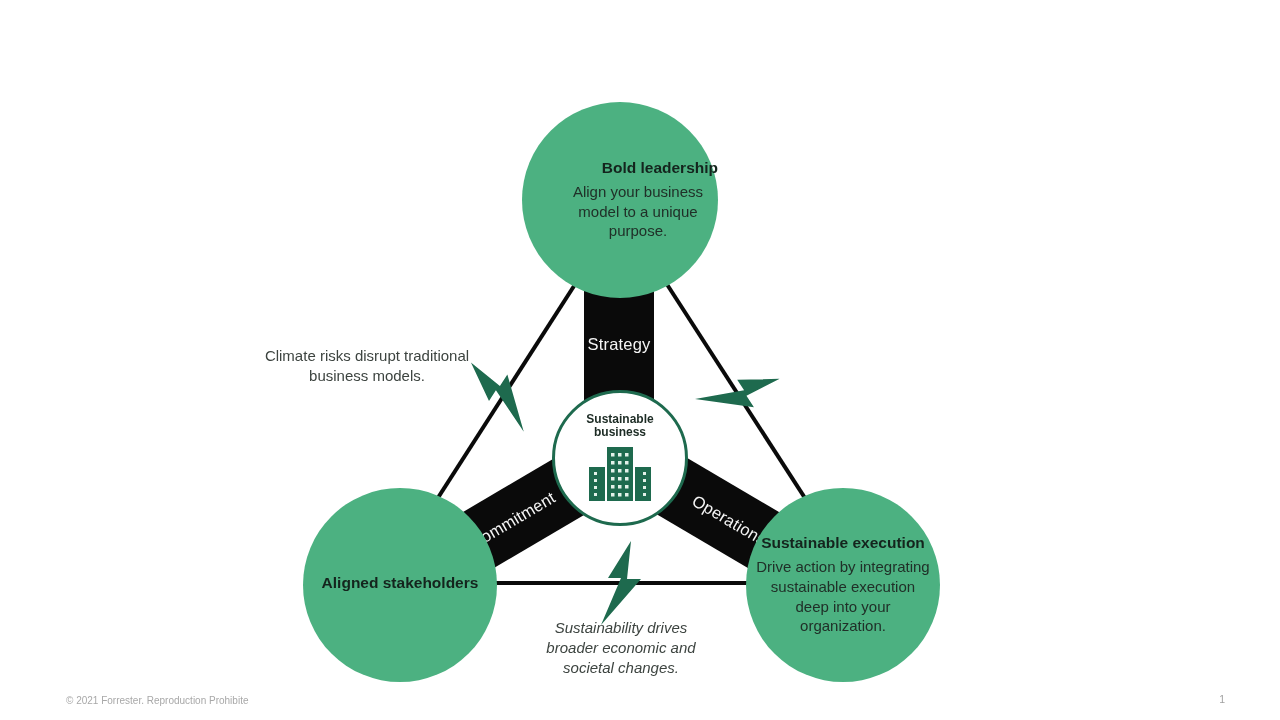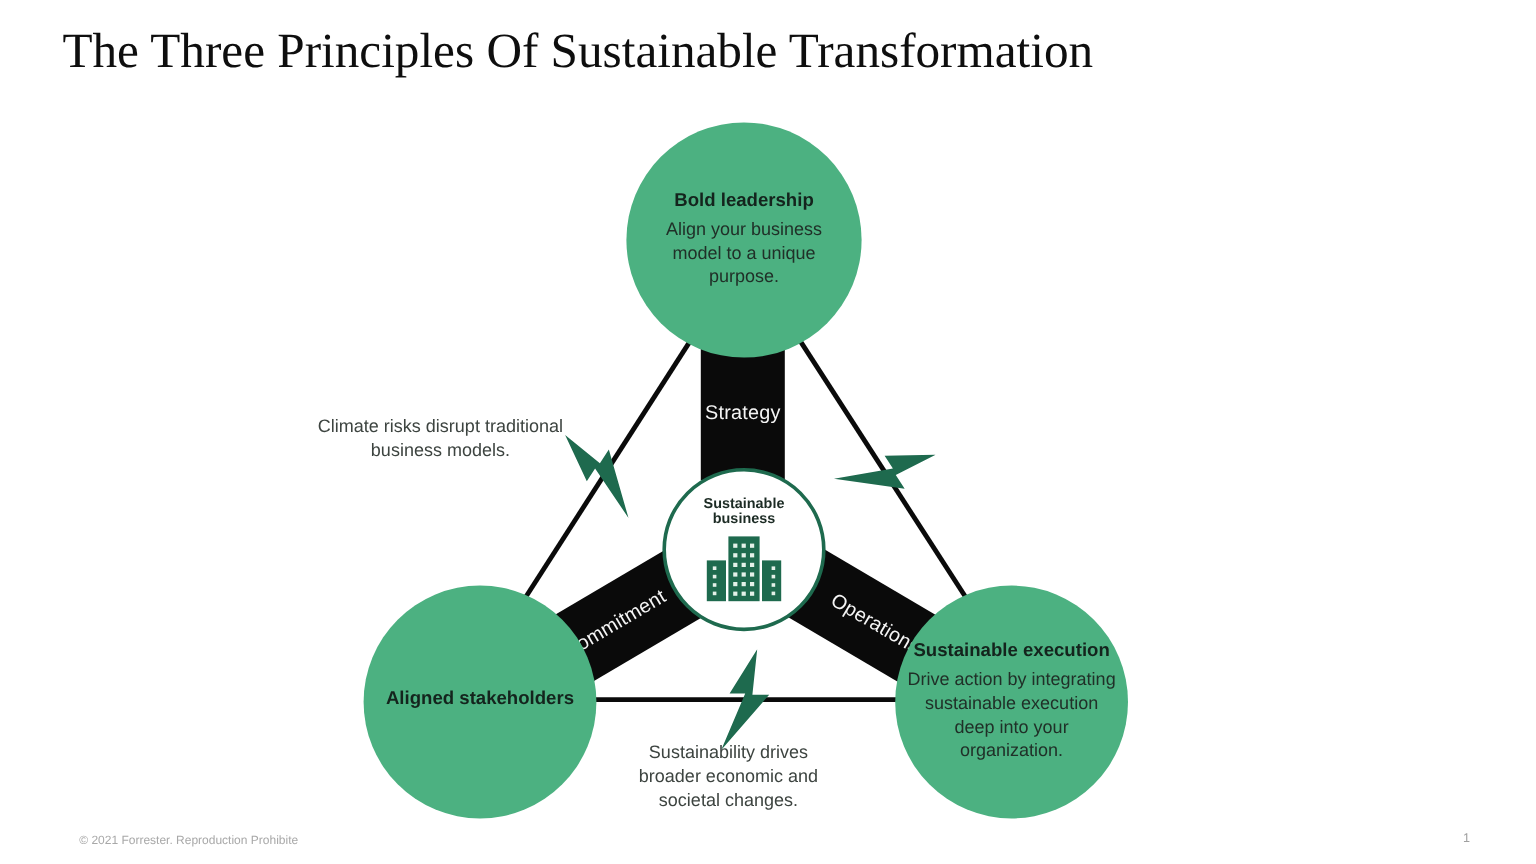--- a/index.html
+++ b/index.html
@@ -23,58 +23,57 @@
   .bar-label{color:#f5f5f5;font-size:16.5px;letter-spacing:.2px;}
   .bar-strategy{left:584px;top:288px;width:70px;height:112px;}
   .bar-commitment{left:420px;top:488px;width:185px;height:64px;transform:rotate(-30.5deg);}
   .bar-operations{left:637px;top:488px;width:185px;height:64px;transform:rotate(30.5deg);}
   .circle{
     position:absolute;border-radius:50%;z-index:4;
     display:flex;flex-direction:column;align-items:center;justify-content:center;
     text-align:center;
   }
   .circle-green{background:#4cb181;}
-  .circle-top{left:522px;top:102px;width:196px;height:196px;}
+  .circle-top{left:522px;top:102px;width:196px;height:196px;align-items:flex-end;}
   .circle-left{left:303px;top:488px;width:194px;height:194px;}
   .circle-right{left:746px;top:488px;width:194px;height:194px;align-items:center;}
   .circle-heading{font-weight:700;font-size:15.5px;color:#14241d;margin-bottom:5px;white-space:nowrap;}
   .circle-desc{font-size:15px;line-height:1.33;color:#203028;}
   .circle-top .circle-desc{width:160px;}
   .circle-left .circle-desc{width:180px;}
   .circle-right .circle-desc{width:178px;}
   .circle-center{
     left:552px;top:390px;width:136px;height:136px;background:#ffffff;
     border:3px solid #1e6a4e;box-sizing:border-box;z-index:5;
   }
   .center-label{
     font-weight:700;font-size:12px;line-height:1.12;color:#1c2b24;width:104px;margin-bottom:6px;
   }
   .annotation{
     position:absolute;z-index:6;text-align:center;
     font-size:15px;line-height:1.33;color:#3d4440;
   }
   .annotation-left{left:257px;top:346px;width:220px;}
   .annotation-right{left:772px;top:326px;width:180px;}
-  .annotation-bottom{left:517px;top:618px;width:180px;}
+  .annotation-bottom{left:531px;top:618px;width:180px;font-style:italic;}
   .footer{
     position:absolute;left:14px;right:0;bottom:0;height:34px;z-index:7;
   }
   .footer-copyright{
     position:absolute;left:52px;top:9px;font-size:10px;color:#a8a8a8;
   }
   .footer-page{
     position:absolute;right:55px;top:7px;font-size:10.5px;color:#a0a0a0;
   }
 </style>
 </head>
 <body>
 
 <div class="slide">
 
-  <h1 class="slide-title">The Three Principles Of Sustainable Transformation</h1>
 
   <div class="diagram">
 
     <svg class="lines-svg" width="1280" height="720" viewBox="0 0 1280 720">
       <line x1="583" y1="272" x2="398" y2="560" stroke="#0a0a0a" stroke-width="4"></line>
       <line x1="659" y1="272" x2="845" y2="560" stroke="#0a0a0a" stroke-width="4"></line>
       <line x1="430" y1="583" x2="815" y2="583" stroke="#0a0a0a" stroke-width="4"></line>
     </svg>
 
     <div class="bar bar-strategy">

